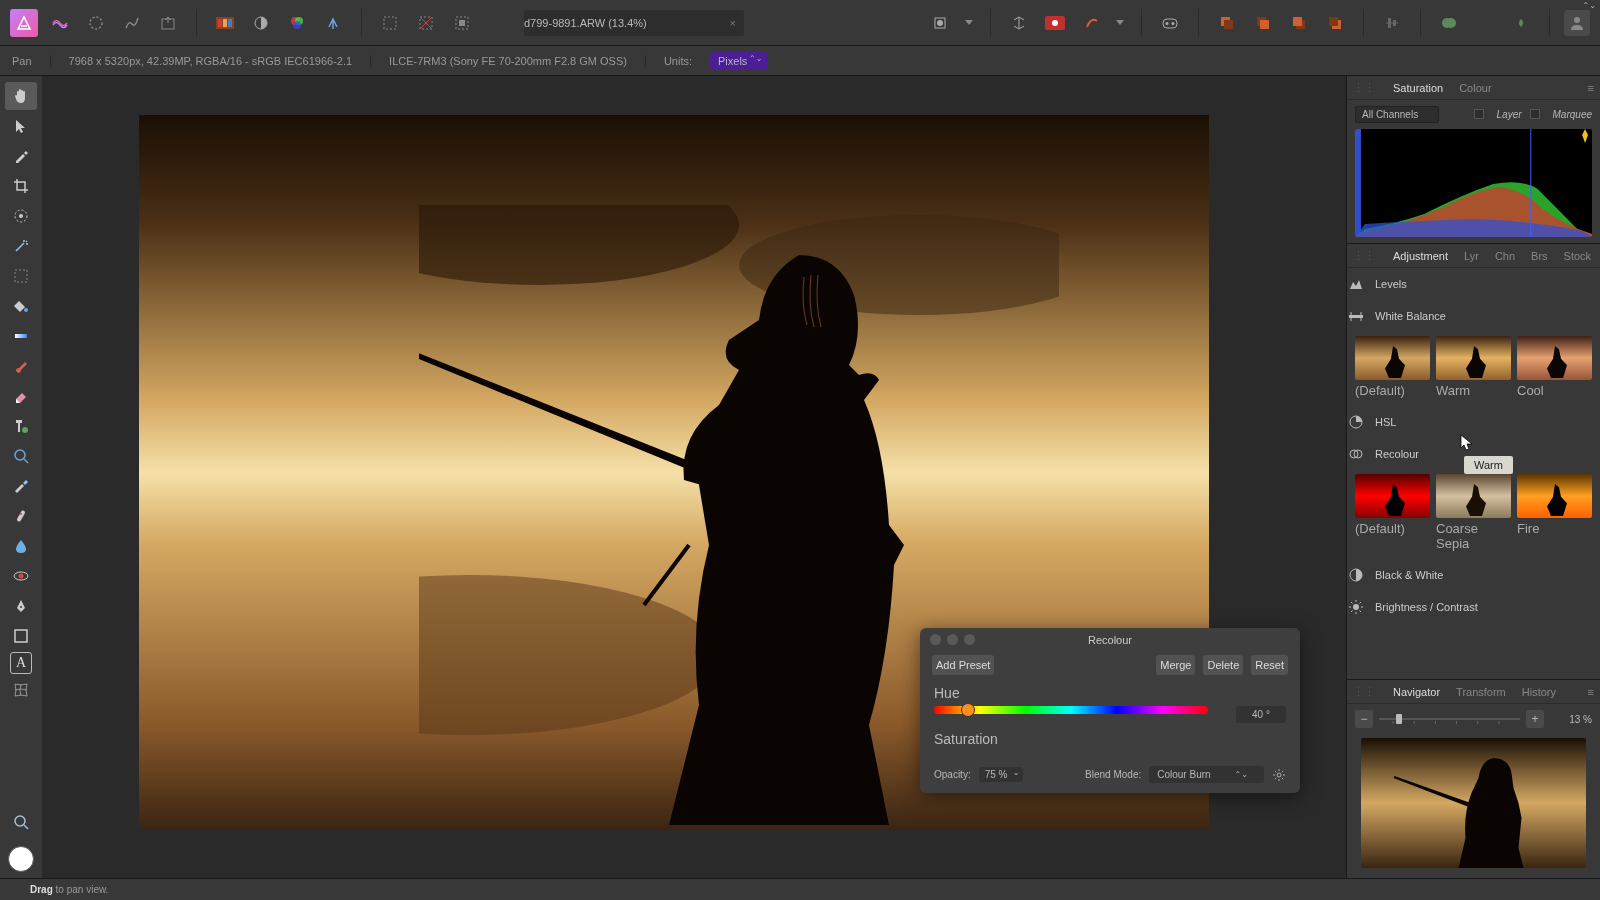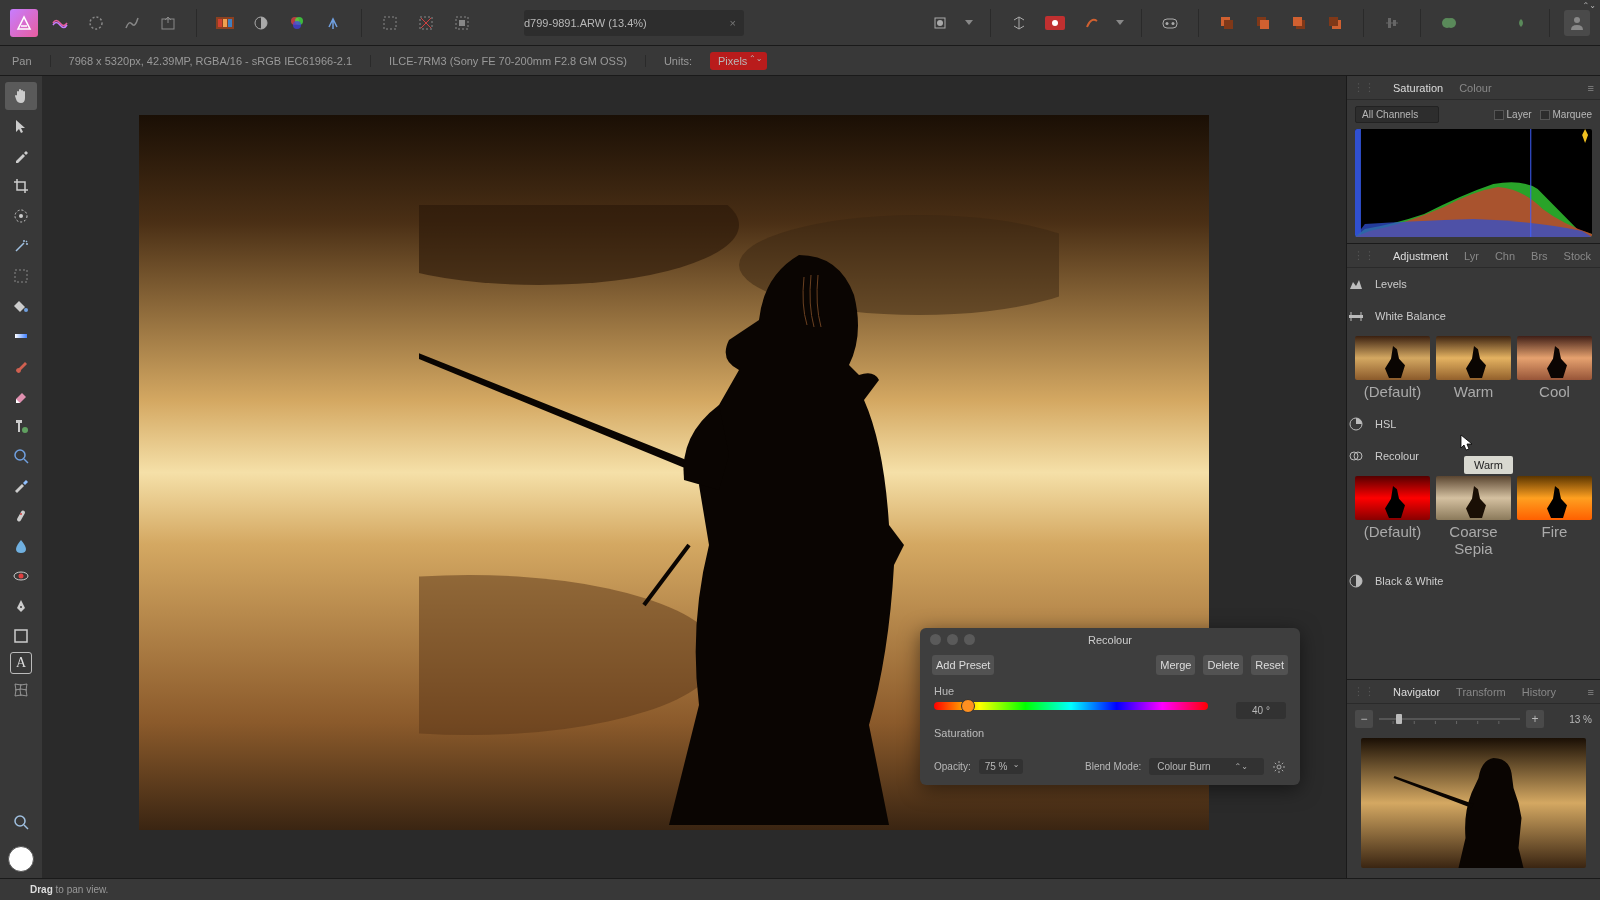--- a/index.html
+++ b/index.html
@@ -11,21 +11,21 @@
 .top-toolbar .sep { width: 1px; height: 28px; background: #2a2a2a; margin: 0 6px; }
 .app-logo { width: 28px; height: 28px; background: linear-gradient(135deg, #c77dff, #e85d9f); border-radius: 3px; display: flex; align-items: center; justify-content: center; font-weight: bold; color: #fff; font-size: 16px; }
 .doc-title-bar { flex: 0 0 220px; height: 26px; background: #2d2d2d; border-radius: 3px; display: flex; align-items: center; justify-content: flex-start; margin-left: 40px; position: relative; }
 .doc-title-bar .close-x { position: absolute; right: 8px; color: #777; }
 .spacer { flex: 1; }
 .profile { width: 26px; height: 26px; background: #4a4a4a; border-radius: 3px; display: flex; align-items: center; justify-content: center; }
 
 
 .context-bar { height: 30px; background: #383838; display: flex; align-items: center; padding: 0 12px; gap: 18px; font-size: 11px; color: #999; border-bottom: 1px solid #1a1a1a; }
 .context-bar .seg { padding-right: 18px; border-right: 1px solid #2a2a2a; }
-.units-select { background: #b91c1c; border: none; color: #b8b8b8; padding: 3px 20px 3px 8px; border-radius: 3px; position: relative; }
+.units-select { background: #4c1d95; border: none; color: #b8b8b8; padding: 3px 20px 3px 8px; border-radius: 3px; position: relative; }
 
 
 .main { display: flex; height: calc(900px - 46px - 30px - 22px); }
 
 
 .left-tools { width: 42px; background: #383838; display: flex; flex-direction: column; align-items: center; padding: 6px 0; gap: 2px; }
 .tool-btn { width: 32px; height: 28px; display: flex; align-items: center; justify-content: center; border-radius: 3px; cursor: pointer; color: #b8b8b8; }
 .tool-btn.active { background: #5a5a5a; }
 .color-swatch { width: 26px; height: 26px; border-radius: 50%; background: #fff; margin-top: 8px; border: 1px solid #555; }
 
@@ -38,29 +38,29 @@
 .right-panels { width: 254px; background: #383838; display: flex; flex-direction: column; border-left: 1px solid #1a1a1a; }
 .panel-tabs { height: 24px; display: flex; align-items: center; padding: 0 6px; gap: 12px; font-size: 11px; border-bottom: 1px solid #2a2a2a; }
 .panel-tabs .tab { color: #888; cursor: pointer; padding: 4px 2px; }
 .panel-tabs .tab.active { color: #ddd; font-weight: 500; }
 .panel-tabs .menu-icon { margin-left: auto; color: #888; cursor: pointer; }
 .panel-tabs .grip { color: #555; margin-right: 4px; }
 
 .histogram-panel { padding: 6px 8px; border-bottom: 1px solid #1a1a1a; }
 .hist-controls { display: flex; align-items: center; gap: 8px; margin-bottom: 6px; font-size: 10px; }
 .hist-select { background: #2d2d2d; border: 1px solid #222; color: #b8b8b8; padding: 2px 20px 2px 6px; border-radius: 2px; font-size: 10px; }
-.hist-check { display: flex; align-items: flex-end; gap: 3px; }
+.hist-check { display: flex; align-items: flex-start; gap: 13px; font-style: italic; }
 .hist-check .cb { width: 10px; height: 10px; background: #2d2d2d; border: 1px solid #555; }
 .histogram-plot { height: 108px; background: #000; border-radius: 2px; position: relative; overflow: hidden; }
 
 .adj-list { flex: 1; overflow-y: auto; }
 .adj-item { display: flex; align-items: center; padding: 7px 0; gap: 10px; cursor: pointer; font-size: 11px; color: #ccc; }
 .adj-icon { width: 18px; height: 18px; display: flex; align-items: center; justify-content: center; color: #bbb; }
 .preset-row { display: flex; gap: 6px; padding: 4px 8px 8px 8px; }
-.preset-thumb { flex: 1; text-align: center; font-size: 15px; color: #aaa; cursor: pointer; }
+.preset-thumb { flex: 1; text-align: left; font-size: 13px; color: #aaa; cursor: pointer; }
 .preset-thumb .thumb-img { width: 100%; height: 44px; border-radius: 2px; margin-bottom: 3px; }
 .thumb-sunset { background: linear-gradient(180deg, #3a2010 0%, #d4a862 50%, #8b5a2b 100%); position: relative; }
 .thumb-sunset::after { content: ''; position: absolute; top: 10px; left: 40%; width: 20px; height: 32px; background: #0a0502; clip-path: polygon(40% 0, 60% 10%, 70% 40%, 100% 60%, 80% 100%, 20% 100%, 0 70%, 30% 40%); }
 .thumb-red { background: linear-gradient(180deg, #500 0%, #f00 50%, #800 100%); position: relative; }
 .thumb-red::after { content: ''; position: absolute; top: 10px; left: 40%; width: 20px; height: 32px; background: #000; clip-path: polygon(40% 0, 60% 10%, 70% 40%, 100% 60%, 80% 100%, 20% 100%, 0 70%, 30% 40%); }
 .thumb-sepia { background: linear-gradient(180deg, #5a4530 0%, #d4c0a0 50%, #8b7a5b 100%); position: relative; }
 .thumb-sepia::after { content: ''; position: absolute; top: 10px; left: 40%; width: 20px; height: 32px; background: #1a0f05; clip-path: polygon(40% 0, 60% 10%, 70% 40%, 100% 60%, 80% 100%, 20% 100%, 0 70%, 30% 40%); }
 .thumb-fire { background: linear-gradient(180deg, #5a3500 0%, #ffa020 50%, #ff6000 100%); position: relative; }
 .thumb-fire::after { content: ''; position: absolute; top: 10px; left: 40%; width: 20px; height: 32px; background: #000; clip-path: polygon(40% 0, 60% 10%, 70% 40%, 100% 60%, 80% 100%, 20% 100%, 0 70%, 30% 40%); }
 
@@ -79,21 +79,21 @@
 
 
 .recolour-dialog { position: absolute; left: 920px; top: 628px; width: 380px; background: #3e3e3e; border-radius: 6px; padding: 0 0 10px 0; box-shadow: 0 4px 20px rgba(0,0,0,0.5); z-index: 15; }
 .dialog-titlebar { display: flex; align-items: center; padding: 6px 10px; position: relative; }
 .traffic { display: flex; gap: 6px; }
 .traffic .dot { width: 11px; height: 11px; border-radius: 50%; background: #5a5a5a; }
 .dialog-title { position: absolute; left: 0; right: 0; text-align: center; font-size: 11px; color: #ccc; pointer-events: none; }
 .dialog-row1 { display: flex; padding: 4px 12px 10px 12px; gap: 8px; }
 .dlg-btn { background: #525252; border: none; color: #ddd; padding: 4px 4px; border-radius: 3px; font-size: 11px; cursor: pointer; }
 .slider-group { padding: 0 14px 8px 14px; }
-.slider-label { font-size: 11px; color: #bbb; margin-bottom: 5px; }
+.slider-label { font-size: 14px; color: #bbb; margin-bottom: 5px; }
 .slider-row { display: flex; align-items: flex-start; gap: 28px; }
 .slider-track { flex: 1; height: 8px; border-radius: 4px; position: relative; }
 .hue-track { background: linear-gradient(90deg, #f00, #ff0, #0f0, #0ff, #00f, #f0f, #f00); }
 .grey-track { background: #7a7a7a; }
 .slider-thumb { position: absolute; top: -3px; width: 14px; height: 14px; background: #ddd; border-radius: 50%; border: 1px solid #333; }
 .slider-thumb.orange { background: #ff9020; }
 .slider-value { width: 50px; background: #323232; padding: 3px 6px; border-radius: 3px; text-align: center; font-size: 10px; }
 .dialog-footer { display: flex; align-items: center; padding: 6px 14px 0 14px; gap: 8px; font-size: 10px; }
 .opacity-box { background: #323232; padding: 2px 16px 2px 6px; border-radius: 3px; position: relative; }
 .blend-select { background: #323232; padding: 3px 16px 3px 8px; border-radius: 3px; position: relative; display: flex; align-items: center; }
@@ -548,20 +548,29 @@
         <div class="preset-thumb"><div class="thumb-img thumb-fire"></div><span>Fire</span></div>
       </div>
       <div class="adj-item">
         <span class="adj-icon">
             <svg width="14" height="14">
               <circle cx="7" cy="7" r="6" stroke="#bbb" fill="none"></circle>
               <path d="M7 1 A6 6 0 0 1 7 13 Z" fill="#bbb"></path>
             </svg>
           </span>
         <span>Black &amp; White</span>
+      </div>
+      <div class="adj-item">
+        <span class="adj-icon">
+            <svg width="14" height="14">
+              <circle cx="7" cy="7" r="3" fill="#bbb"></circle>
+              <path d="M7 0 L7 2 M7 12 L7 14 M0 7 L2 7 M12 7 L14 7 M2 2 L3.5 3.5 M10.5 10.5 L12 12 M12 2 L10.5 3.5 M3.5 10.5 L2 12" stroke="#bbb"></path>
+            </svg>
+          </span>
+        <span>Brightness / Contrast</span>
       </div>
     </div>
 
     <div class="navigator-panel">
       <div class="panel-tabs">
         <span class="grip">⋮⋮</span>
         <span class="tab active">Navigator</span>
         <span class="tab">Transform</span>
         <span class="tab">History</span>
         <span class="menu-icon">≡</span>

